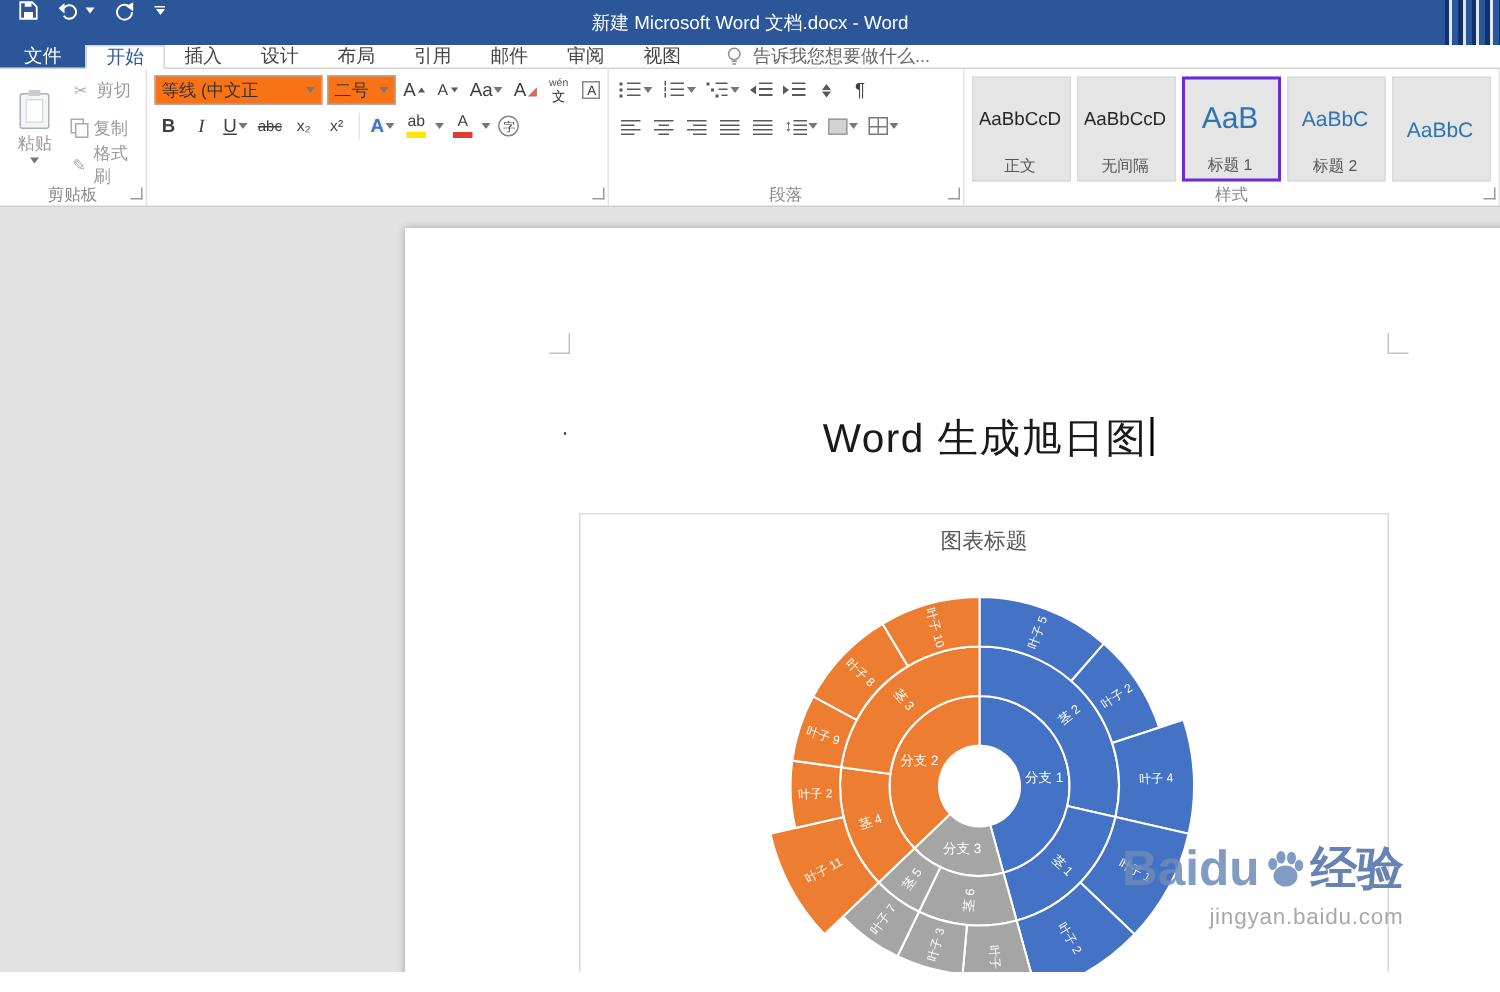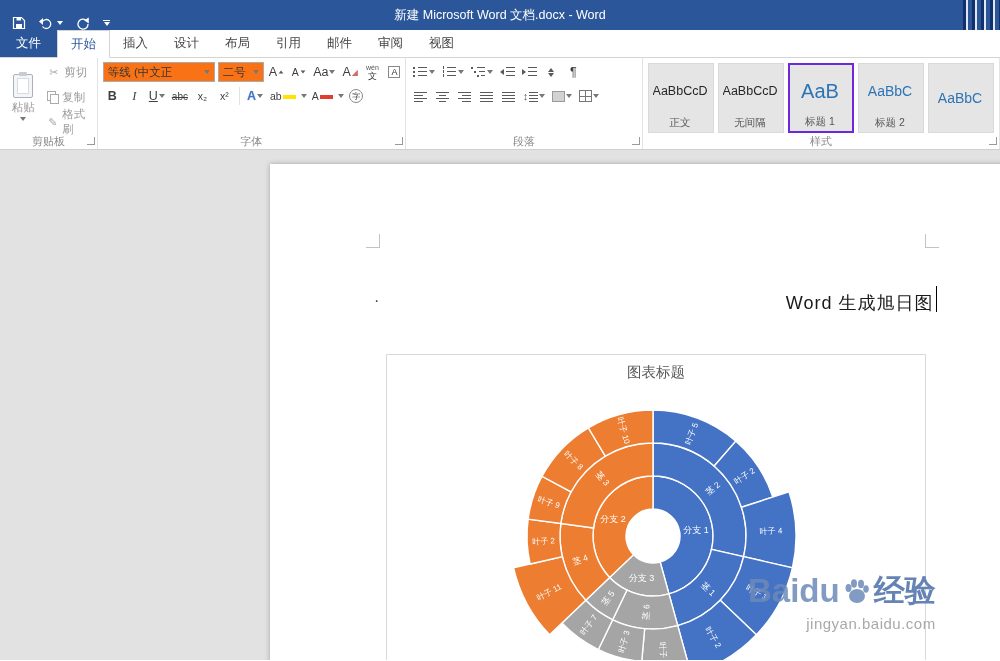--- a/index.html
+++ b/index.html
@@ -1,32 +1,32 @@
 <!DOCTYPE html>
 <html><head>
 <meta charset="utf-8">
 <style>
   *{box-sizing:border-box;margin:0;padding:0}
   html,body{width:1000px;height:661px;overflow:hidden}
   body{font-family:"Liberation Sans","DejaVu Sans",sans-serif;font-size:12px;color:#333;background:#fff}
 
   
-  .titlebar{height:30px;background:#2b579a;display:flex;align-items:flex-end;position:relative;color:#fff}
+  .titlebar{height:30px;background:#2b579a;display:flex;align-items:flex-start;position:relative;color:#fff}
   .qat{display:flex;align-items:center;gap:13px;padding-left:12px;z-index:2}
   .qat-btn{display:flex;align-items:center;gap:3px;cursor:default}
   .title-text{position:absolute;left:0;right:0;top:0;height:30px;display:flex;align-items:center;justify-content:center;font-size:12.5px}
   .corner-stripes{position:absolute;right:0;top:0;width:37px;height:30px;
     background:repeating-linear-gradient(90deg,#12306b 0 3px,#dfe7f4 3px 5px,#2b579a 5px 9px)}
   .caret{width:0;height:0;border-left:3.5px solid transparent;border-right:3.5px solid transparent;border-top:4px solid #777;display:inline-block}
   .caret.white{border-top-color:#fff}
   .caret-up{width:0;height:0;border-left:3.5px solid transparent;border-right:3.5px solid transparent;border-bottom:4px solid #595959;display:inline-block}
   .caret-dn{width:0;height:0;border-left:3.5px solid transparent;border-right:3.5px solid transparent;border-top:4px solid #595959;display:inline-block}
 
   
-  .tabs-row{height:28px;background:#fff;display:flex;align-items:stretch;border-bottom:1px solid #d4d4d4;position:relative}
+  .tabs-row{height:16px;background:#fff;display:flex;align-items:stretch;border-bottom:1px solid #d4d4d4;position:relative}
   .file-tab{background:#2b579a;color:#fff;padding:0 16px;display:flex;align-items:center;font-size:12.5px;cursor:default}
   .tab{padding:0 13px;display:flex;align-items:center;color:#444;font-size:12.5px;cursor:default}
   .tab.active{background:#fff;color:#2b579a;border:1px solid #d4d4d4;border-bottom:1px solid #fff;margin-bottom:-1px}
   .tellme{display:flex;align-items:center;gap:6px;margin-left:16px;color:#666;font-size:12px}
 
   
   .ribbon{height:92px;background:#fff;display:flex;border-bottom:1px solid #cfcfcf}
   .rgroup{display:flex;flex-direction:column;border-right:1px solid #e3e3e3;padding:3px 3px 0 3px;position:relative}
   .rg-body{flex:1;display:flex}
   .rg-label{height:16px;font-size:11px;color:#8a8a8a;display:flex;align-items:center;justify-content:center;padding:0 12px}
@@ -52,21 +52,21 @@
   .combo .txt{flex:1;font-size:11.5px;color:#333;white-space:nowrap;overflow:hidden}
   .combo-family{width:112px}
   .combo-size{width:46px}
   .rbtn{min-width:19px;height:20px;display:flex;align-items:center;justify-content:center;gap:1px;border-radius:2px;color:#3f3f3f;font-size:12.5px;padding:0 2px;cursor:default}
   .b-bold{font-weight:bold}
   .b-italic{font-style:italic;font-family:"Liberation Serif",serif}
   .b-underline{text-decoration:underline}
   .b-strike{text-decoration:line-through;font-size:10px}
   .b-small{font-size:10.5px}
   .fx{color:#4472c4;font-weight:bold;text-shadow:0 0 2px #b7d3f0}
-  .stackbtn{display:flex;flex-direction:row;justify-content:center;line-height:1}
+  .stackbtn{display:flex;flex-direction:column;justify-content:center;line-height:1}
   .bar{width:13px;height:4px;margin-top:1px}
   .bar.yellow{background:#ffe400}
   .bar.red{background:#e03c32}
   .phonetic{display:flex;flex-direction:column;align-items:center;line-height:1}
   .phonetic .py{font-size:7px;color:#555}
   .phonetic .hz{font-size:9px;color:#333}
   .boxchar{border:1px solid #888;font-size:9px;line-height:10px;padding:0 2px;color:#333}
   .circlechar{border:1px solid #888;border-radius:50%;width:14px;height:14px;display:flex;align-items:center;justify-content:center;font-size:8px;color:#333}
 
   
@@ -101,21 +101,21 @@
   .style-name{font-size:10.5px;color:#555;white-space:nowrap}
   .style-item.selected{border:2px solid #6d28d9}
 
   
   .canvas{position:relative;height:510px;background:#e2e2e2;overflow:hidden}
   .page{position:absolute;left:270px;top:14px;width:745px;height:1200px;background:#fff;box-shadow:0 0 5px rgba(0,0,0,.28)}
   .crop{position:absolute;width:14px;height:14px}
   .crop.tl{left:96px;top:70px;border-right:1px solid #c3c3c3;border-bottom:1px solid #c3c3c3}
   .crop.tr{left:655px;top:70px;border-left:1px solid #c3c3c3;border-bottom:1px solid #c3c3c3}
   .doc-bullet{position:absolute;left:104px;top:128px;font-size:16px;color:#444}
-  .doc-heading{position:absolute;left:110px;right:78px;top:122px;text-align:right;font-size:18px;color:#1a1a1a;letter-spacing:1px;white-space:nowrap}
+  .doc-heading{position:absolute;left:110px;right:78px;top:122px;text-align:center;font-size:27px;color:#1a1a1a;letter-spacing:1px;white-space:nowrap}
   .cursor-bar{display:inline-block;width:1.5px;height:26px;background:#000;vertical-align:-3px;margin-left:2px}
   .chart-frame{position:absolute;left:116px;top:190px;width:540px;height:430px;border:1px solid #d9d9d9;background:#fff;display:flex;flex-direction:column;align-items:center;padding-top:8px}
   .chart-title{font-size:14.5px;color:#595959;height:20px}
   #sunburst-svg{display:block;font-family:"Liberation Sans","DejaVu Sans",sans-serif}
 
   
   .wm{position:absolute;left:748px;top:420px;z-index:5;text-align:right}
   .wm-line1{display:flex;align-items:center;gap:4px;justify-content:flex-end}
   .wm-brand{font-size:33px;font-weight:bold;color:rgba(108,138,184,.85)}
   .wm-brand2{font-size:31px;font-weight:bold;color:rgba(84,118,172,.9)}
@@ -160,20 +160,27 @@
 <div class="tabs-row">
   <div class="file-tab">文件</div>
   <div class="tab active">开始</div>
   <div class="tab">插入</div>
   <div class="tab">设计</div>
   <div class="tab">布局</div>
   <div class="tab">引用</div>
   <div class="tab">邮件</div>
   <div class="tab">审阅</div>
   <div class="tab">视图</div>
+  <div class="tellme">
+    <svg width="13" height="14" viewBox="0 0 13 14">
+        <circle cx="6.5" cy="5" r="3.8" fill="none" stroke="#8c8c8c" stroke-width="1"></circle>
+        <path d="M4.8 9.8h3.4M5.3 11.6h2.4" stroke="#8c8c8c" stroke-width="1" fill="none"></path>
+      </svg>
+    <span>告诉我您想要做什么...</span>
+  </div>
 </div>
 
 <div class="ribbon">
 
   <div class="rgroup" style="width:106px">
     <div class="rg-body">
       <div class="paste-btn">
         <span class="clip-ic"></span>
         <span style="font-size:11.5px">粘贴</span>
         <span class="caret"></span>
@@ -267,21 +274,20 @@
             <span class="b-small">A</span>
             <span class="bar red"></span>
           </div>
           <span class="caret"></span>
           <div class="rbtn">
             <span class="circlechar">字</span>
           </div>
         </div>
       </div>
     </div>
-    <div class="rg-label">字体</div>
     <span class="dlauncher"></span>
   </div>
 
   <div class="rgroup" style="width:258px">
     <div class="rg-body">
       <div class="fg">
         <div class="fg-row">
           <div class="rbtn">
               <span class="ic-list"></span>
               <span class="caret"></span>

